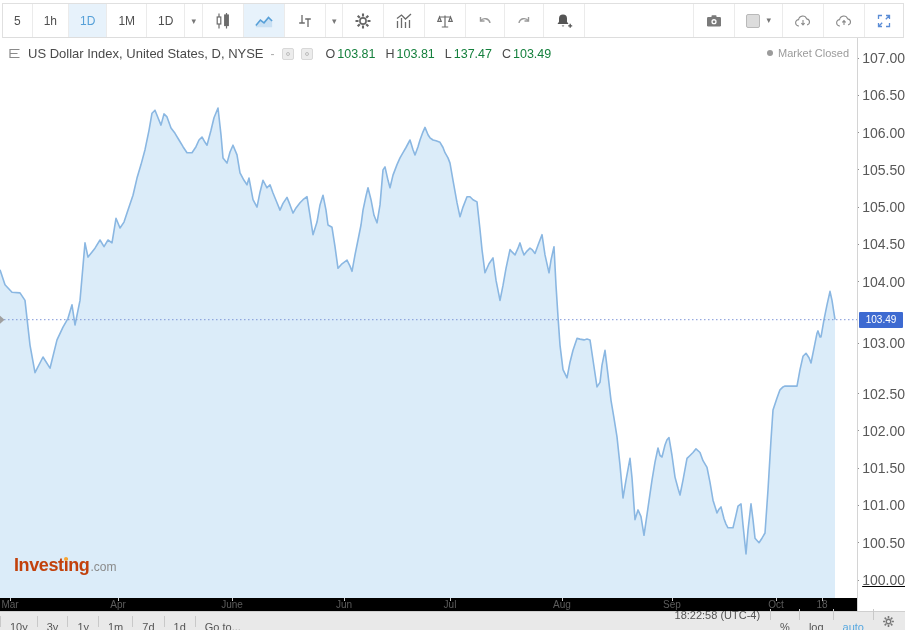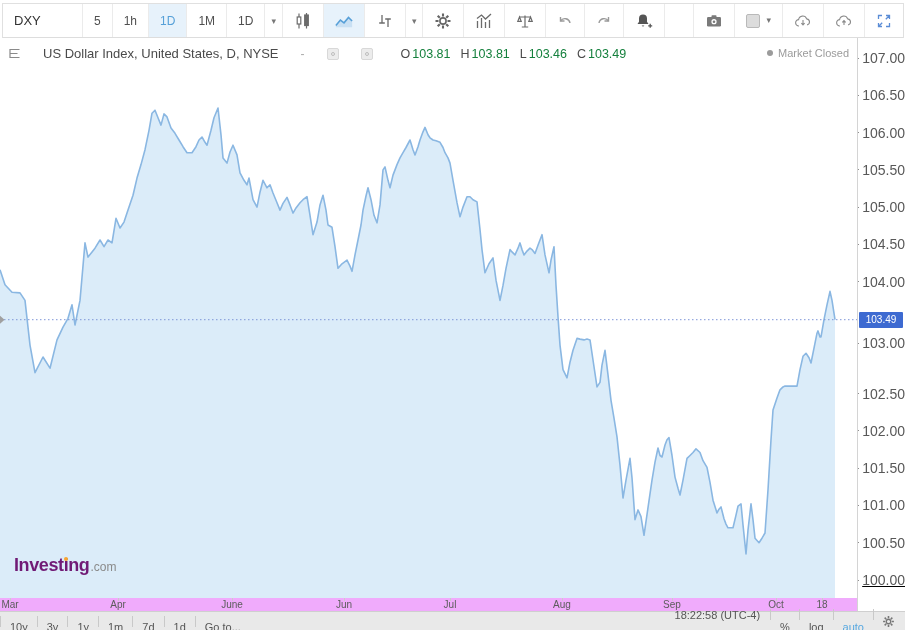--- a/index.html
+++ b/index.html
@@ -20,73 +20,72 @@
   .tb-right .tb-cell { border-right:none; border-left:1px solid #ebebeb; }
   .icon18 { width:18px; height:18px; display:block; }
   .icon16 { width:16px; height:16px; display:block; }
   .lay-sq { width:14px; height:14px; background:#dcdcdc; border:1px solid #b9b9b9; border-radius:2px; margin-right:6px; }
   .caret { font-size:9px; color:#777; line-height:1; }
 
   
   .chart-area { position:absolute; left:0; top:38px; width:857px; height:560px; background:#fff; }
   .chart-area svg.main { position:absolute; left:0; top:0; }
 
-  .legend { position:absolute; left:9px; top:8px; display:flex; align-items:center; gap:22px; }
+  .legend { position:absolute; left:9px; top:8px; display:flex; align-items:center; gap:7px; }
   .legend-title { font-size:13px; color:#4a4a4a; }
   .legend-dash { color:#aaa; font-size:12px; }
   .mini-sq { width:12px; height:12px; border-radius:2px; background:#ececec; border:1px solid #d8d8d8; position:relative; cursor:pointer; }
   .mini-sq::after { content:""; position:absolute; left:3px; top:3px; right:3px; bottom:3px; border-radius:50%; border:1px solid #bdbdbd; }
   .ohlc { display:flex; align-items:center; gap:10px; margin-left:6px; font-size:12.5px; }
   .ohlc .pair { display:flex; gap:2px; }
   .ohlc .k { color:#4a4a4a; }
   .ohlc .v { color:#15803d; }
 
   .market-status { position:absolute; right:8px; top:9px; display:flex; align-items:center; gap:5px; }
   .market-status .dot { width:6px; height:6px; border-radius:50%; background:#9b9b9b; }
   .market-status .txt { font-size:11px; color:#9b9b9b; }
 
   
   .logo { position:absolute; left:14px; top:517px; display:flex; align-items:baseline; cursor:pointer; }
-  .logo .brand { font-size:18px; font-weight:bold; color:#701a75; letter-spacing:-0.4px; }
+  .logo .brand { font-size:18px; font-weight:bold; color:#c2410c; letter-spacing:-0.4px; }
   .logo .i-dot { position:relative; }
   .logo .i-dot::before { content:""; position:absolute; left:0.5px; top:2px; width:4px; height:4px; border-radius:50%; background:#f7a531; }
   .logo .tld { font-size:12px; color:#8a8a8a; margin-left:1px; }
 
   
   .y-axis { position:absolute; right:0; top:38px; width:48px; height:573px; background:#fff;
             border-left:1px solid #d4d4d4; cursor:ns-resize; }
   .ytick { position:absolute; left:0; width:100%; height:12px; display:flex; align-items:center; }
   .ytick .dash { width:4px; height:1px; background:#8f8f8f; margin-right:3px; }
   .ytick .tval { font-size:14px; color:#585858; }
   .price-label { position:absolute; left:1px; right:2px; height:16px; background:#3d6ad1; color:#fff;
                  font-size:10px; display:flex; align-items:center; justify-content:center; border-radius:1px; }
 
   
-  .x-axis { position:absolute; left:0; top:598px; width:857px; height:18px; background:#f0abfc; cursor:ew-resize; }
+  .x-axis { position:absolute; left:0; top:598px; width:857px; height:18px; background:#000000; cursor:ew-resize; }
   .xtick { position:absolute; top:1px; transform:translateX(-50%); font-size:10px; color:#5c5c5c; }
   .xmark { position:absolute; top:0; width:1px; height:3px; background:#ccc; }
 
   
   .bottombar { position:absolute; left:0; top:611px; width:905px; height:19px; background:#e9e9e9;
                border-top:1px solid #cfcfcf; display:flex; align-items:center; font-size:11px; color:#555; }
   .bb-btn { padding:0 9px; cursor:pointer;margin-top:12px; }
   .bb-sep { width:1px; height:11px; background:#c9c9c9; }
   .bb-right { margin-left:auto; display:flex; }
   .bb-time { padding:0 10px; cursor:pointer; }
   .bb-auto { color:#58a8e0; }
   .bb-gear { padding:0 10px 0 8px; display:flex; align-items:center; cursor:pointer; }
 </style>
 </head>
 <body>
 
 <div class="widget">
   <div class="frame"></div>
 
   <div class="topbar">
-    <div class="tb-cell symbol">DXY</div>
     <div class="tb-cell">5</div>
     <div class="tb-cell">1h</div>
     <div class="tb-cell selected">1D</div>
     <div class="tb-cell">1M</div>
     <div class="tb-cell">1D</div>
     <div class="tb-cell caret-cell">▾</div>
 
     <div class="tb-cell">
       <svg class="icon18" viewBox="0 0 18 18">
         <g stroke="#6b6b6b" stroke-width="1.2" fill="#fff">
@@ -214,21 +213,21 @@
         <span class="pair">
             <span class="k">O</span>
             <span class="v">103.81</span>
           </span>
         <span class="pair">
             <span class="k">H</span>
             <span class="v">103.81</span>
           </span>
         <span class="pair">
             <span class="k">L</span>
-            <span class="v">103.46</span>
+            <span class="v">137.47</span>
           </span>
         <span class="pair">
             <span class="k">C</span>
             <span class="v">103.49</span>
           </span>
       </span>
     </div>
 
     <div class="market-status">
       <span class="dot"></span>

